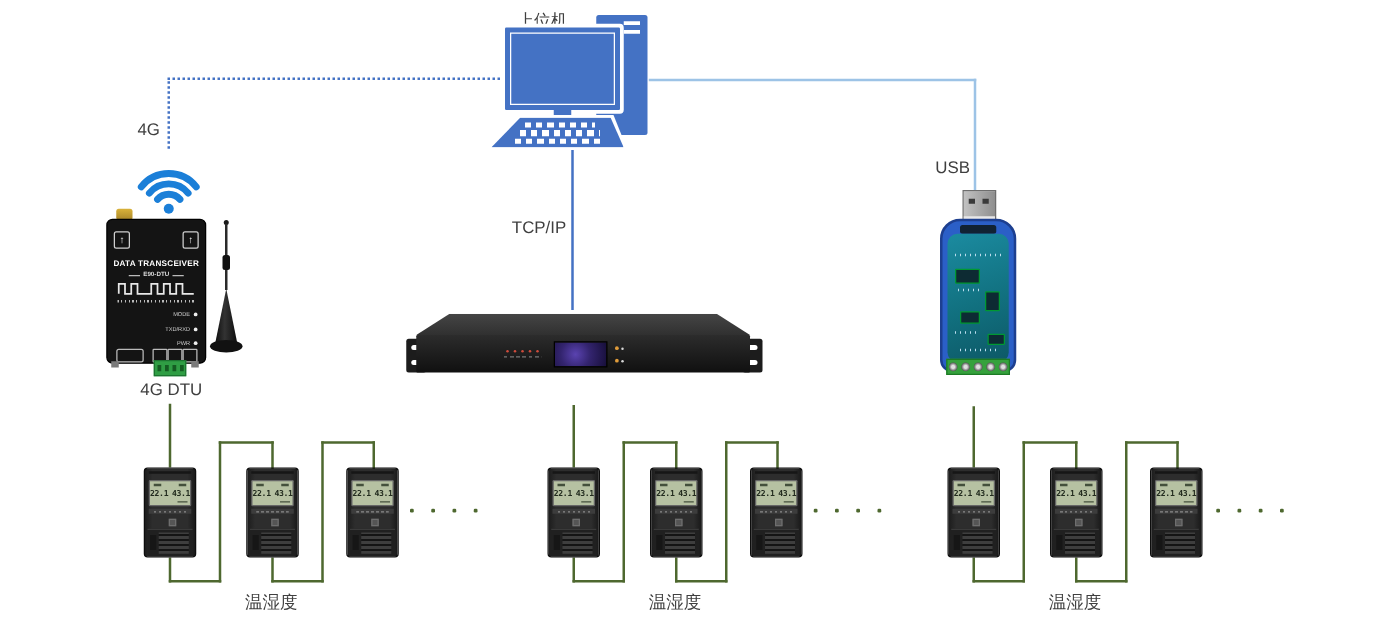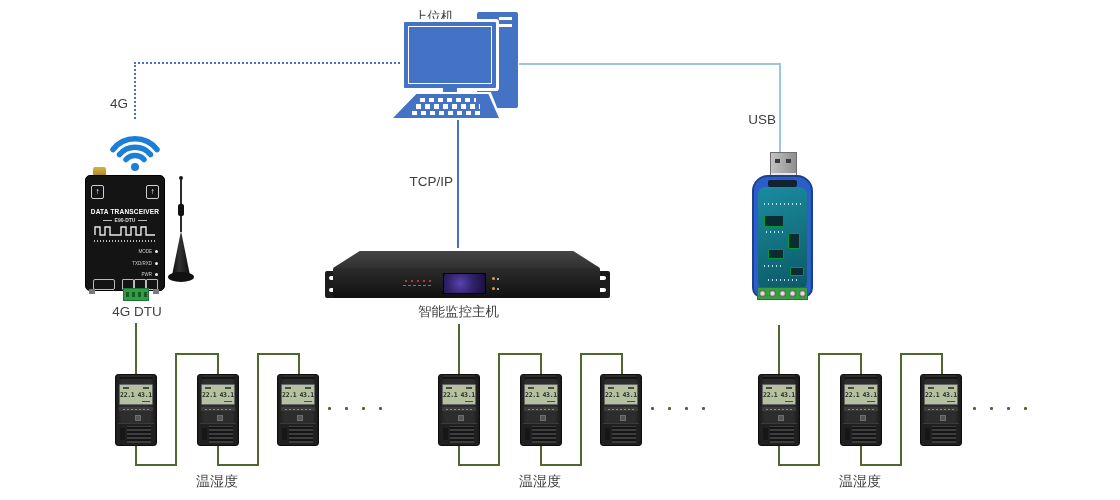--- a/index.html
+++ b/index.html
@@ -101,21 +101,21 @@
 
   
   .sgroup{position:absolute;top:345px;width:290px;height:155px;}
   .sensor{position:absolute;top:29px;width:42px;height:72px;background:linear-gradient(90deg,#1c1c1c,#2d2d2d 15%,#2d2d2d 85%,#191919);
           border:1px solid #0d0d0d;border-radius:3px;box-sizing:border-box;}
   .sensor .cap{position:absolute;left:3px;top:2px;width:34px;height:2px;background:#161616;}
   .sensor .lcd{position:absolute;left:3px;top:9px;width:34px;height:21px;background:#b6c1a2;border:1px solid #666;
                border-radius:1px;box-sizing:border-box;}
   .sensor .lcd .t1,.sensor .lcd .t2{position:absolute;top:2px;width:6px;height:2px;background:#44503c;}
   .sensor .lcd .t1{left:3px}.sensor .lcd .t2{right:3px}
-  .sensor .read{position:absolute;left:0;right:0;top:6px;text-align:center;font-family:"DejaVu Sans Mono",monospace;
+  .sensor .read{position:absolute;left:0;right:0;top:6px;text-align:right;font-family:"DejaVu Sans Mono",monospace;
                 font-size:6.5px;font-weight:bold;color:#222b1e;letter-spacing:-.3px;white-space:nowrap;}
   .sensor .read span + span{margin-left:3px;}
   .sensor .rbar{position:absolute;right:2px;bottom:2px;width:8px;height:1.5px;background:#44503c;}
   .sensor .strip{position:absolute;left:3px;top:32px;width:34px;height:4px;background:#3c3c3c;
                  background-image:repeating-linear-gradient(90deg,#8a8a8a 0 2px,transparent 2px 4px);background-size:26px 1px;
                  background-position:4px 1.5px;background-repeat:no-repeat;}
   .sensor .pbtn{position:absolute;left:19px;top:40px;width:4px;height:4px;background:#555;border:1px solid #6e6e6e;}
   .sensor .lowpanel{position:absolute;left:2px;top:48px;width:36px;height:21px;background:#202020;border-top:1px solid #3a3a3a;}
   .sensor .ventL{position:absolute;left:2px;top:4px;width:5px;height:12px;background:#161616;}
   .sensor .ventR{position:absolute;left:9px;top:2px;width:24px;height:17px;
@@ -133,21 +133,21 @@
   <div class="dotwire-v" style="left:134px;top:62px;height:57px;"></div>
   <div class="ltbluewire" style="left:519px;top:63px;width:262px;height:2px;"></div>
   <div class="ltbluewire" style="left:779px;top:63px;width:2px;height:89px;"></div>
   <div class="bluewire" style="left:457px;top:118px;width:2px;height:130px;"></div>
   <div class="wire" style="left:135px;top:323px;width:2px;height:51px;"></div>
   <div class="wire" style="left:458px;top:324px;width:2px;height:50px;"></div>
   <div class="wire" style="left:778px;top:325px;width:2px;height:49px;"></div>
 
   <div class="lbl right" style="left:98px;top:96px;width:30px;">4G</div>
   <div class="lbl right" style="left:405px;top:174px;width:48px;">TCP/IP</div>
-  <div class="lbl right" style="left:744px;top:112px;width:32px;">USB</div>
+  <div class="lbl right" style="left:744px;top:126px;width:32px;">USB</div>
 
   <div class="lbl" style="left:394px;top:8px;width:80px;">上位机</div>
   <div class="tower">
     <div class="slot" style="top:5px;"></div>
     <div class="slot" style="top:12px;"></div>
   </div>
   <div class="monitor">
     <div class="screen"></div>
   </div>
   <div class="stand"></div>
@@ -239,21 +239,20 @@
       <div class="ledR" style="top:9px;">
           <span class="a"></span>
           <span class="b"></span>
         </div>
       <div class="ledR" style="top:19px;">
           <span class="a"></span>
           <span class="b"></span>
         </div>
     </div>
   </div>
-  <div class="lbl" style="left:371px;top:303px;width:175px;">智能监控主机</div>
 
   <div class="conv">
     <div class="plug">
       <div class="h" style="left:4px;"></div>
       <div class="h" style="left:15px;"></div>
       <div class="band"></div>
     </div>
     <div class="body">
       <div class="win"></div>
       <div class="pcb">

